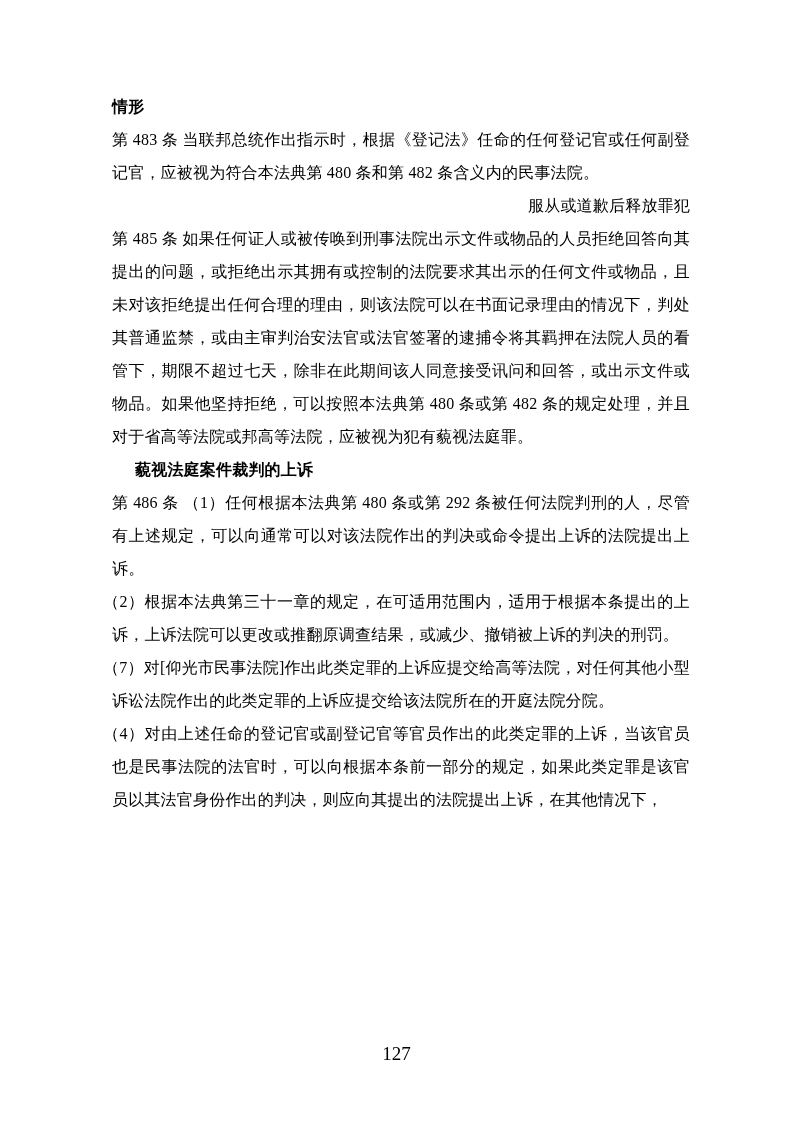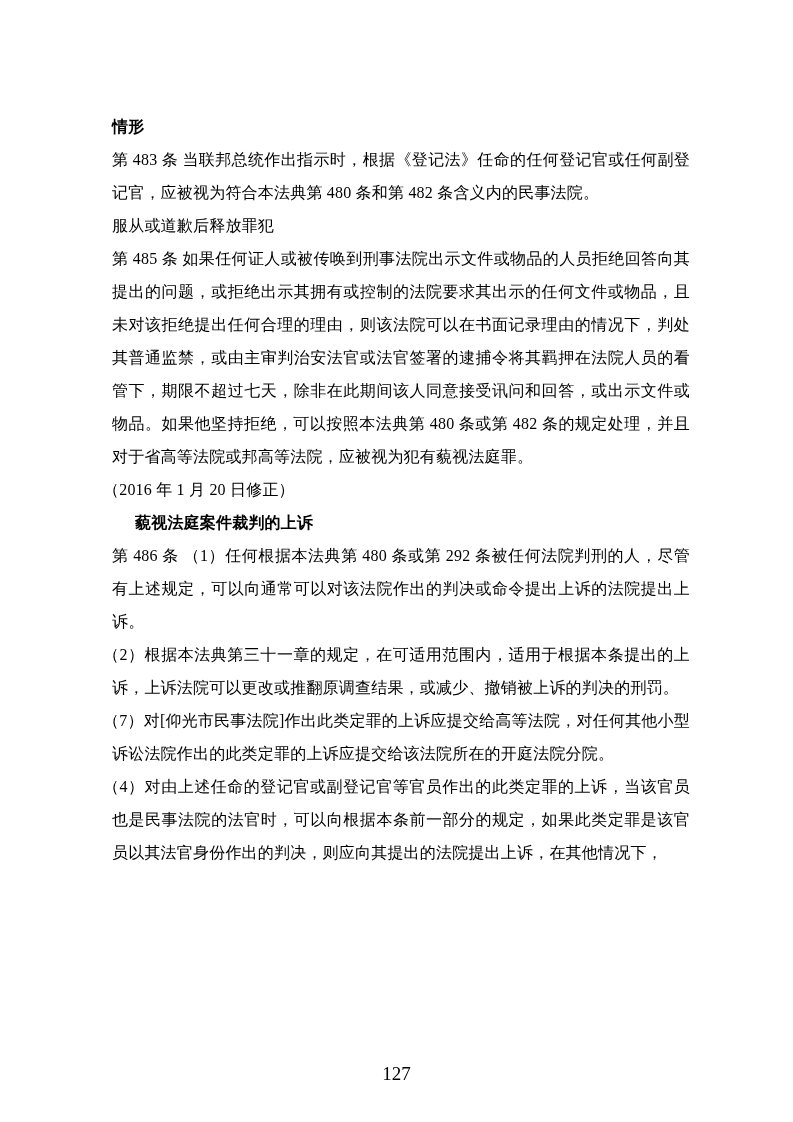--- a/index.html
+++ b/index.html
@@ -12,21 +12,20 @@
     height: 1122px;
     position: relative;
     font-family: "Liberation Serif", "DejaVu Serif", serif;
     color: #000000;
     overflow: hidden;
   }
   .page {
     position: absolute;
     inset: 0;
     background: #ffffff;
-    margin-top: 20px;
   }
   .text-block {
     position: absolute;
     left: 112px;
     top: 90px;
     width: 578px;
     font-size: 16px;
     line-height: 33px;
     text-align: justify;
     text-justify: inter-ideograph;
@@ -39,21 +38,21 @@
   .heading-bold {
     font-weight: bold;
     text-align: left;
   }
   .heading-bold-indent {
     font-weight: bold;
     text-indent: 23px;
     text-align: left;
   }
   .heading-plain {
-    text-align: left;
+    text-align: right;
   }
   
   .hang {
     text-indent: -9px;
   }
   .page-number {
     position: absolute;
     top: 1044px;
     left: 0;
     width: 100%;
@@ -65,21 +64,20 @@
 </head>
 <body>
 
 <div class="page">
 
   <div class="text-block">
     <div class="block heading-bold">情形</div>
     <div class="block">第 483 条 当联邦总统作出指示时，根据《登记法》任命的任何登记官或任何副登记官，应被视为符合本法典第 480 条和第 482 条含义内的民事法院。</div>
     <div class="block heading-plain">服从或道歉后释放罪犯</div>
     <div class="block">第 485 条 如果任何证人或被传唤到刑事法院出示文件或物品的人员拒绝回答向其提出的问题，或拒绝出示其拥有或控制的法院要求其出示的任何文件或物品，且未对该拒绝提出任何合理的理由，则该法院可以在书面记录理由的情况下，判处其普通监禁，或由主审判治安法官或法官签署的逮捕令将其羁押在法院人员的看管下，期限不超过七天，除非在此期间该人同意接受讯问和回答，或出示文件或物品。如果他坚持拒绝，可以按照本法典第 480 条或第 482 条的规定处理，并且对于省高等法院或邦高等法院，应被视为犯有藐视法庭罪。</div>
-    <div class="block hang">（2016 年 1 月 20 日修正）</div>
     <div class="block heading-bold-indent">藐视法庭案件裁判的上诉</div>
     <div class="block">第 486 条 （1）任何根据本法典第 480 条或第 292 条被任何法院判刑的人，尽管有上述规定，可以向通常可以对该法院作出的判决或命令提出上诉的法院提出上诉。</div>
     <div class="block hang">（2）根据本法典第三十一章的规定，在可适用范围内，适用于根据本条提出的上诉，上诉法院可以更改或推翻原调查结果，或减少、撤销被上诉的判决的刑罚。</div>
     <div class="block hang">（7）对[仰光市民事法院]作出此类定罪的上诉应提交给高等法院，对任何其他小型诉讼法院作出的此类定罪的上诉应提交给该法院所在的开庭法院分院。</div>
     <div class="block hang">（4）对由上述任命的登记官或副登记官等官员作出的此类定罪的上诉，当该官员也是民事法院的法官时，可以向根据本条前一部分的规定，如果此类定罪是该官员以其法官身份作出的判决，则应向其提出的法院提出上诉，在其他情况下，</div>
   </div>
 
   <div class="page-number">127</div>
 
 </div>

